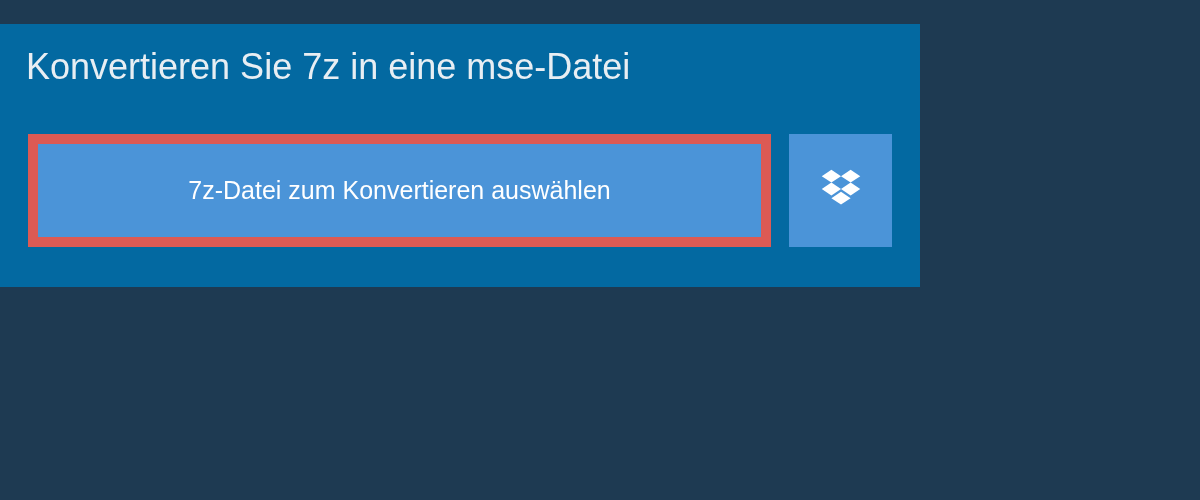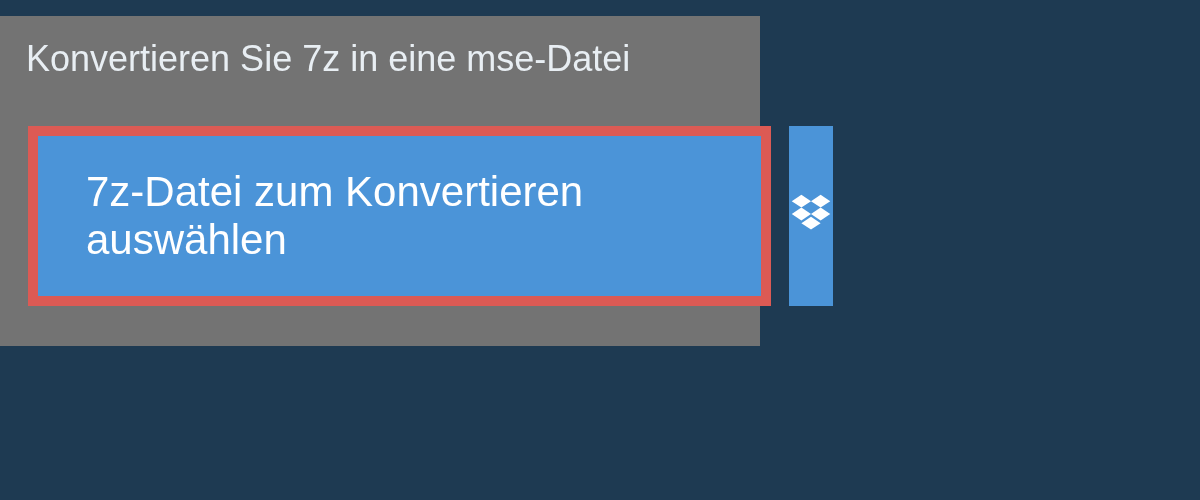--- a/index.html
+++ b/index.html
@@ -8,43 +8,43 @@
       box-sizing: border-box;
     }
     body {
       width: 1200px;
       height: 500px;
       background: #1e3a52;
       font-family: -apple-system, BlinkMacSystemFont, "Segoe UI", Arial, sans-serif;
       overflow: hidden;
     }
     .panel {
-      background: #737373;
-      margin-top: 16px;
-      width: 760px;
+      background: #0369a1;
+      margin-top: 24px;
+      width: 920px;
       position: relative;
     }
     .title-bar {
       padding: 22px 26px;
       color: #e8eef3;
       font-size: 36px;
       font-weight: 400;
       width: 770px;
     }
     .button-area {
       padding: 24px 28px 40px 28px;
       display: flex;
       gap: 18px;
       align-items: stretch;
     }
     .select-button {
       background: #4b94d8;
       border: 10px solid #dc5a54;
       color: #ffffff;
-      font-size: 42px;
+      font-size: 25px;
       font-weight: 400;
       padding: 32px 48px;
       cursor: pointer;
       display: flex;
       align-items: center;
       justify-content: center;
       flex: 0 0 auto;
       width: 743px;
     }
     .dropbox-button {

